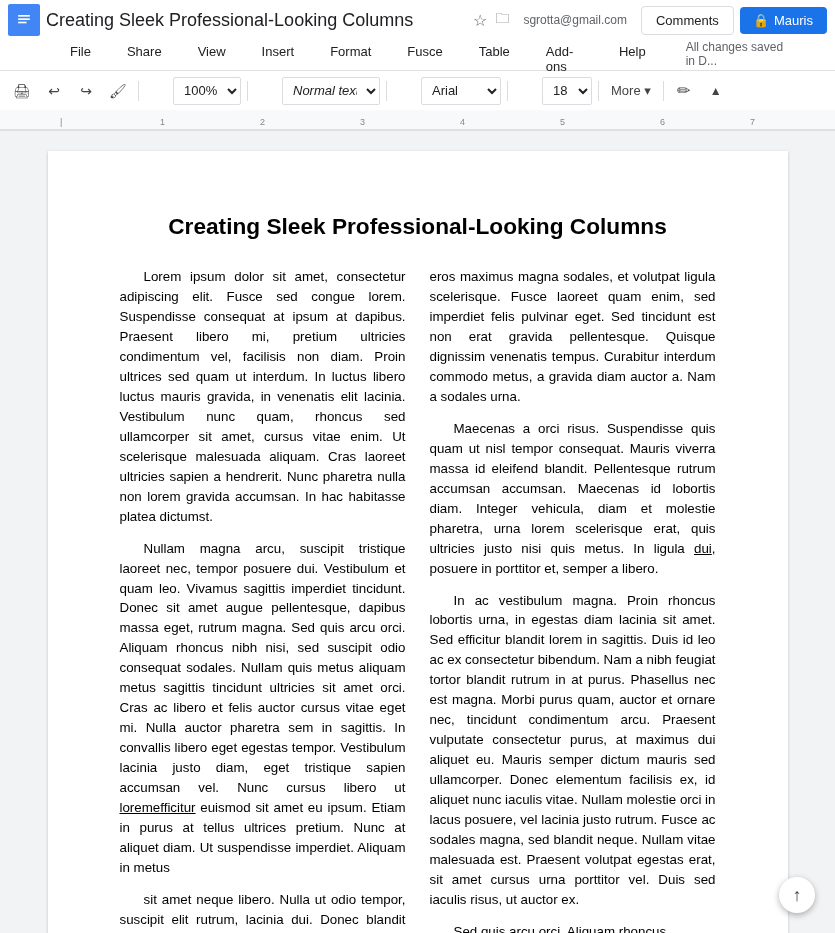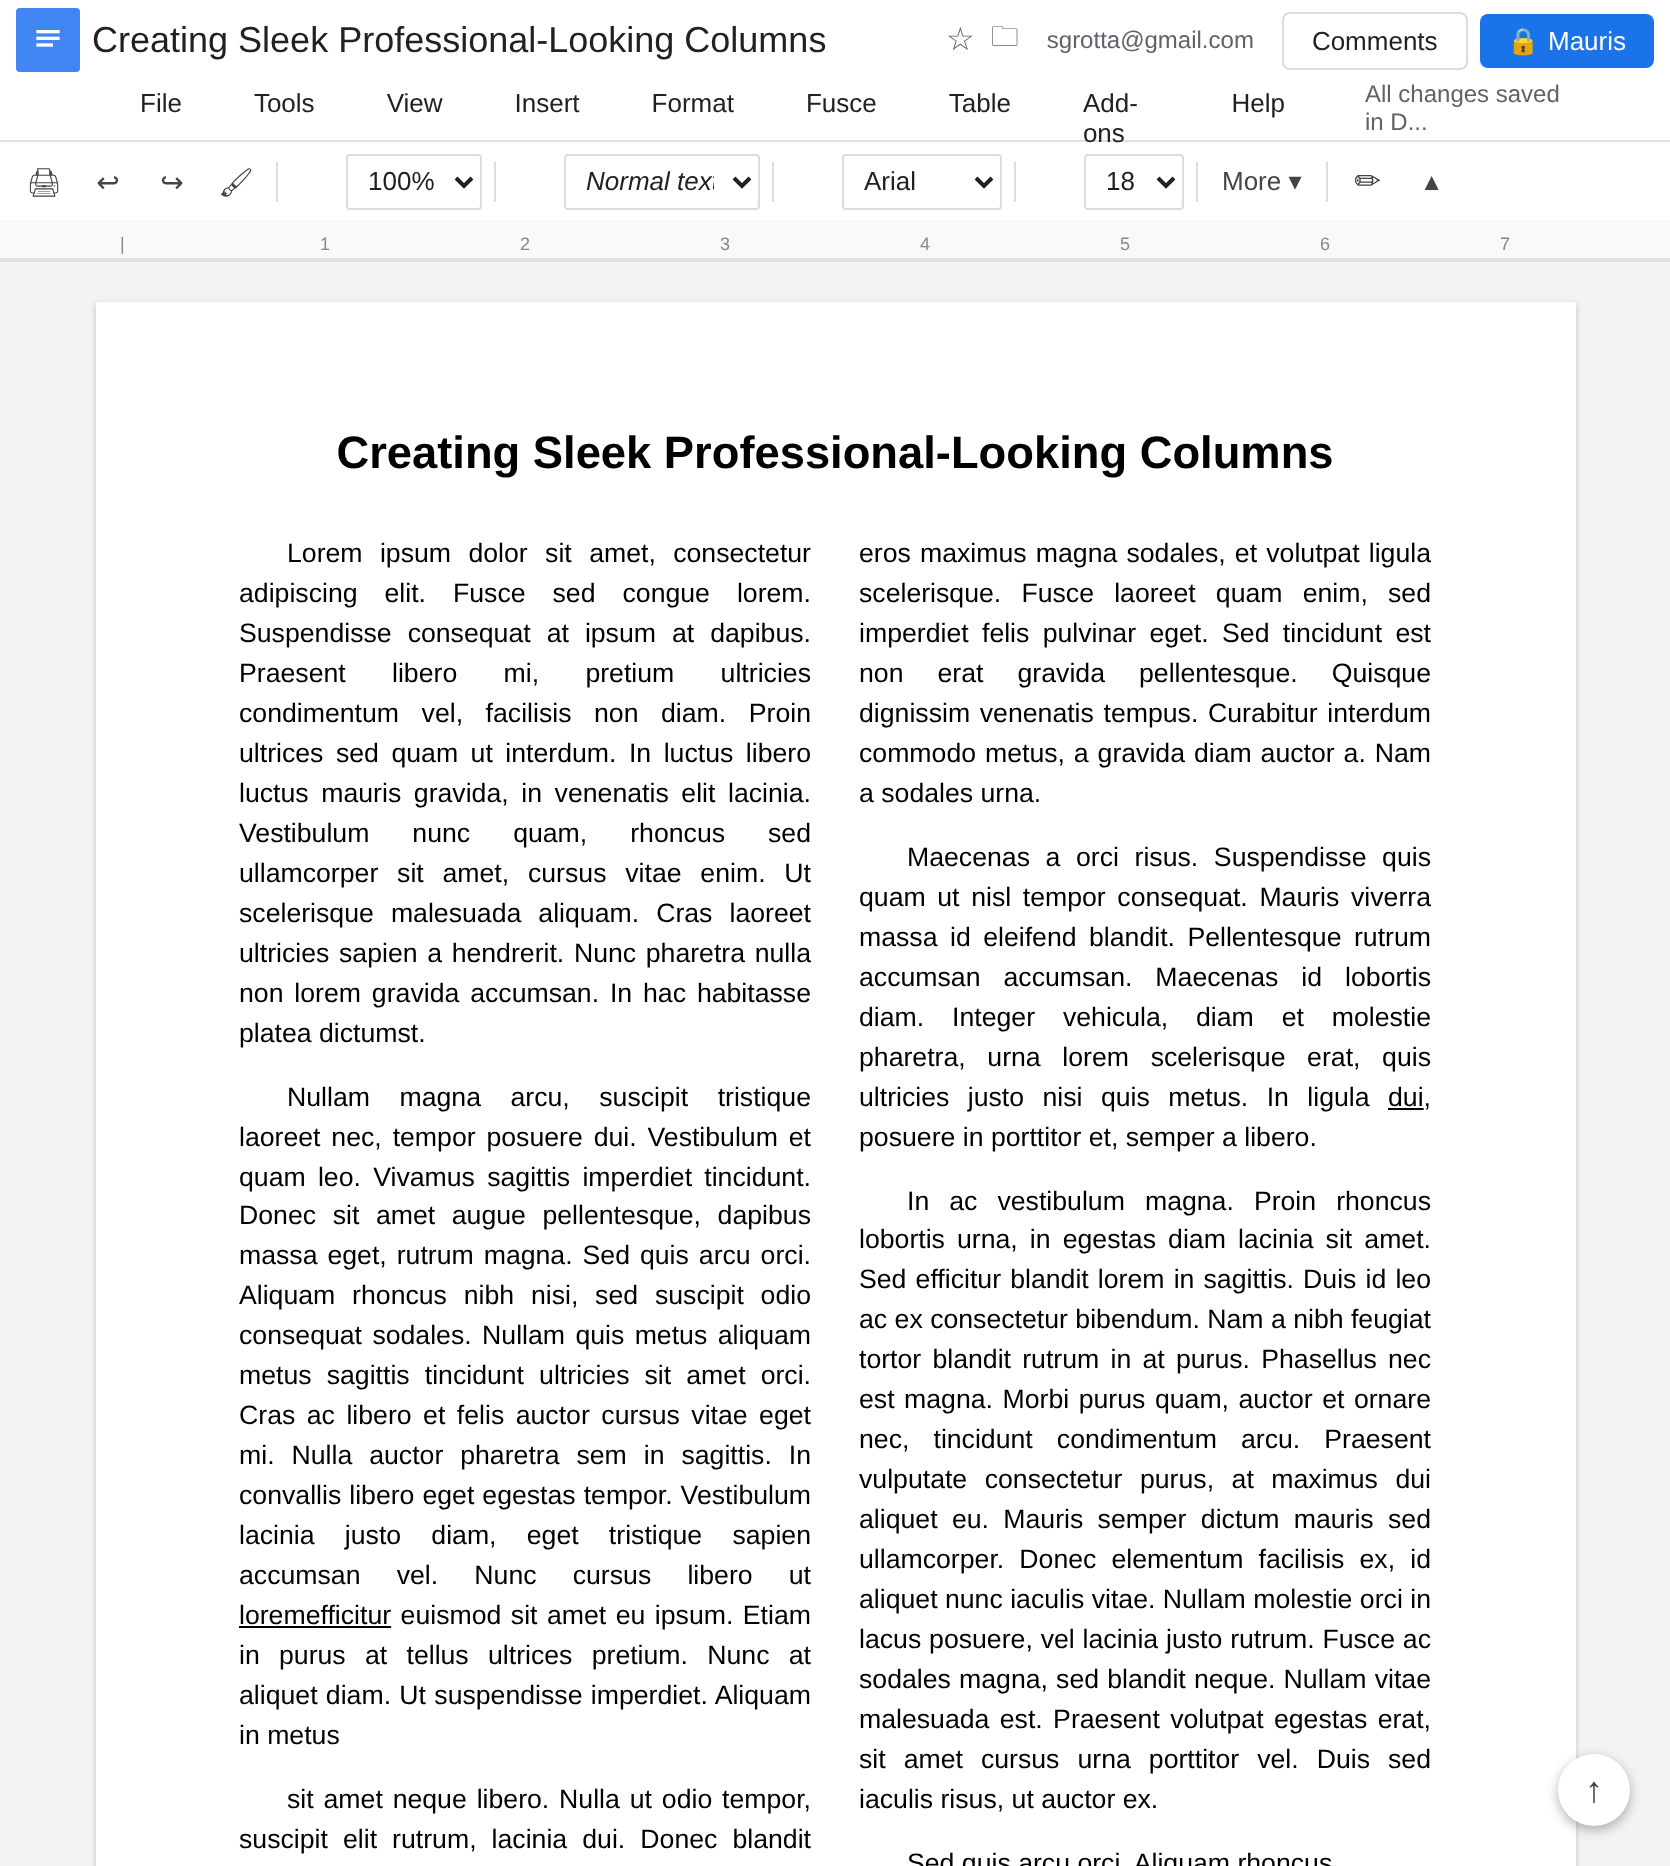--- a/index.html
+++ b/index.html
@@ -227,21 +227,21 @@
     <div id="user-info">sgrotta@gmail.com</div>
     <button id="btn-comments">Comments</button>
     <button id="btn-share">
       <span>🔒</span>
       <span>Mauris</span>
     </button>
   </div>
 
   <div id="menu-bar">
     <span class="menu-item">File</span>
-    <span class="menu-item">Tools</span>
+    <span class="menu-item">Share</span>
     <span class="menu-item">View</span>
     <span class="menu-item">Insert</span>
     <span class="menu-item">Format</span>
     <span class="menu-item">Fusce</span>
     <span class="menu-item">Table</span>
     <span class="menu-item">Add-ons</span>
     <span class="menu-item">Help</span>
     <span id="autosave-msg">All changes saved in D...</span>
   </div>
 

